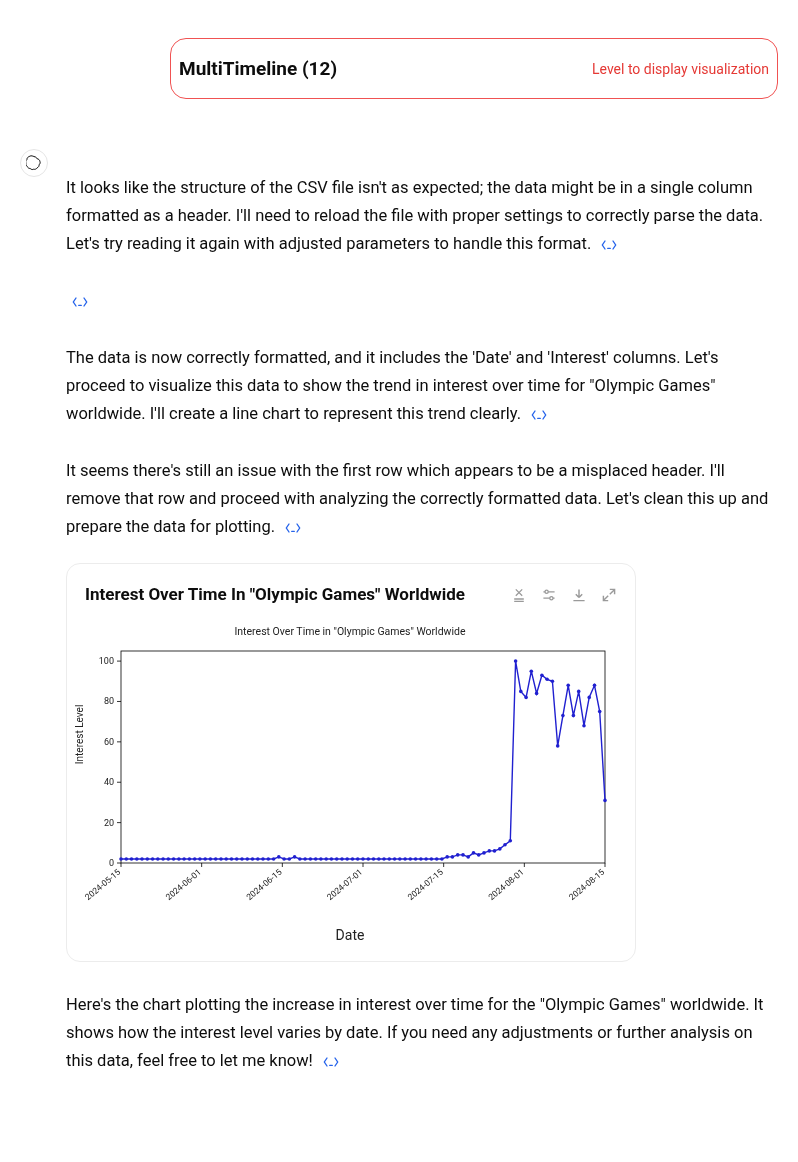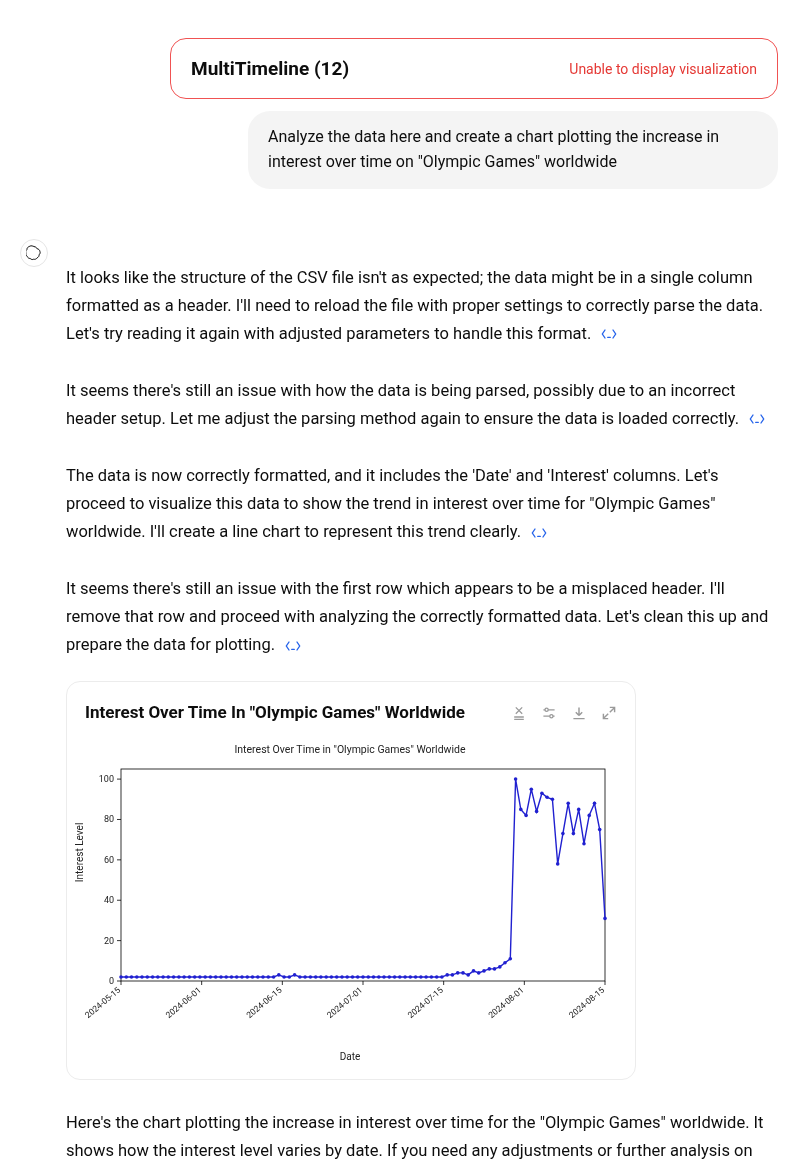--- a/index.html
+++ b/index.html
@@ -8,21 +8,21 @@
     background: #fff;
     color: #0d0d0d;
     width: 798px;
     padding: 0;
   }
   .container { padding: 0 20px 20px 20px; }
 
   .attachment-card {
     border: 1px solid #f05252;
     border-radius: 16px;
-    padding: 18px 20px;
+    padding: 18px 8px;
     margin-top: 38px;
     margin-left: 150px;
     display: flex;
     justify-content: space-between;
     align-items: center;
   }
   .attachment-title { font-size: 19px; font-weight: 700; }
   .attachment-error { font-size: 14px; color: #e53935; }
 
   .user-msg {
@@ -79,62 +79,58 @@
   .chart-tools .tool { width: 16px; height: 16px; display:flex; align-items:center; justify-content:center; cursor:pointer; }
 
   .chart-svg-wrap { position: relative; width: 530px; height: 320px; }
   .chart-inner-title { font-size: 10.5px; text-align: center; color: #222; margin-bottom: 4px; }
   .axis-label-y {
     position: absolute; left: -6px; top: 50%; transform: rotate(-90deg) translateX(46%);
     font-size: 10px; color: #222; transform-origin: left center;
   }
   .axis-label-x {
     position:absolute; bottom:-4px; left:50%; transform:translateX(-50%);
-    font-size:10px; color:#222;
+    font-size:14px; color:#222;
   }
 
   svg.plot { display:block; }
   .tick-text { font-size: 9px; fill: #222; }
   .tick-text-x { font-size: 8.5px; fill: #222; }
   .plot-line { fill:none; stroke:#2020d0; stroke-width:1.4; }
   .plot-dot { fill:#2020d0; }
 </style>
 </head>
 <body>
 
 <div class="container">
 
   <div class="attachment-card">
     <span class="attachment-title">MultiTimeline (12)</span>
-    <span class="attachment-error">Unable to display visualization</span>
+    <span class="attachment-error">Level to display visualization</span>
   </div>
 
-  <div class="user-msg">
-    <span>Analyze the data here and create a chart plotting the increase in interest over time on "Olympic Games"  worldwide</span>
-  </div>
 
   <div class="assistant-block">
     <div class="avatar">
       <svg viewBox="0 0 24 24">
         <path fill="none" stroke="#000" stroke-width="1.4" d="M12 2.5c2.2 0 4 1.3 4.8 3.2 2 .2 3.7 1.7 4 3.7.9 1.8.4 4-1.2 5.3.2 2-1 3.9-2.9 4.5-1 1.8-3.1 2.7-5.1 2.1-1.8 1-4 .5-5.3-1.1-2 .1-3.9-1.2-4.4-3.1-1.8-1-2.6-3.2-1.9-5.1-.9-1.8-.3-4 1.4-5.2-.1-2 1.2-3.8 3.1-4.3C5.9 1.3 8.8.6 10.8 2c.4-.1.8-.1 1.2-.1z"></path>
       </svg>
     </div>
     <div class="assistant-content">
       <p>
         <span>It looks like the structure of the CSV file isn't as expected; the data might be in a single column formatted as a header. I'll need to reload the file with proper settings to correctly parse the data. Let's try reading it again with adjusted parameters to handle this format.</span>
         <span class="code-link">
           <svg viewBox="0 0 24 18">
               <path fill="none" stroke="#2563eb" stroke-width="2" stroke-linecap="round" d="M6 3 2 9l4 6"></path>
               <path fill="none" stroke="#2563eb" stroke-width="2" stroke-linecap="round" d="M10 14h4"></path>
               <path fill="none" stroke="#2563eb" stroke-width="2" stroke-linecap="round" d="M18 3l4 6-4 6"></path>
             </svg>
         </span>
       </p>
       <p>
-        <span>It seems there's still an issue with how the data is being parsed, possibly due to an incorrect header setup. Let me adjust the parsing method again to ensure the data is loaded correctly.</span>
         <span class="code-link">
           <svg viewBox="0 0 24 18">
               <path fill="none" stroke="#2563eb" stroke-width="2" stroke-linecap="round" d="M6 3 2 9l4 6"></path>
               <path fill="none" stroke="#2563eb" stroke-width="2" stroke-linecap="round" d="M10 14h4"></path>
               <path fill="none" stroke="#2563eb" stroke-width="2" stroke-linecap="round" d="M18 3l4 6-4 6"></path>
             </svg>
         </span>
       </p>
       <p>
         <span>The data is now correctly formatted, and it includes the 'Date' and 'Interest' columns. Let's proceed to visualize this data to show the trend in interest over time for "Olympic Games" worldwide. I'll create a line chart to represent this trend clearly.</span>

